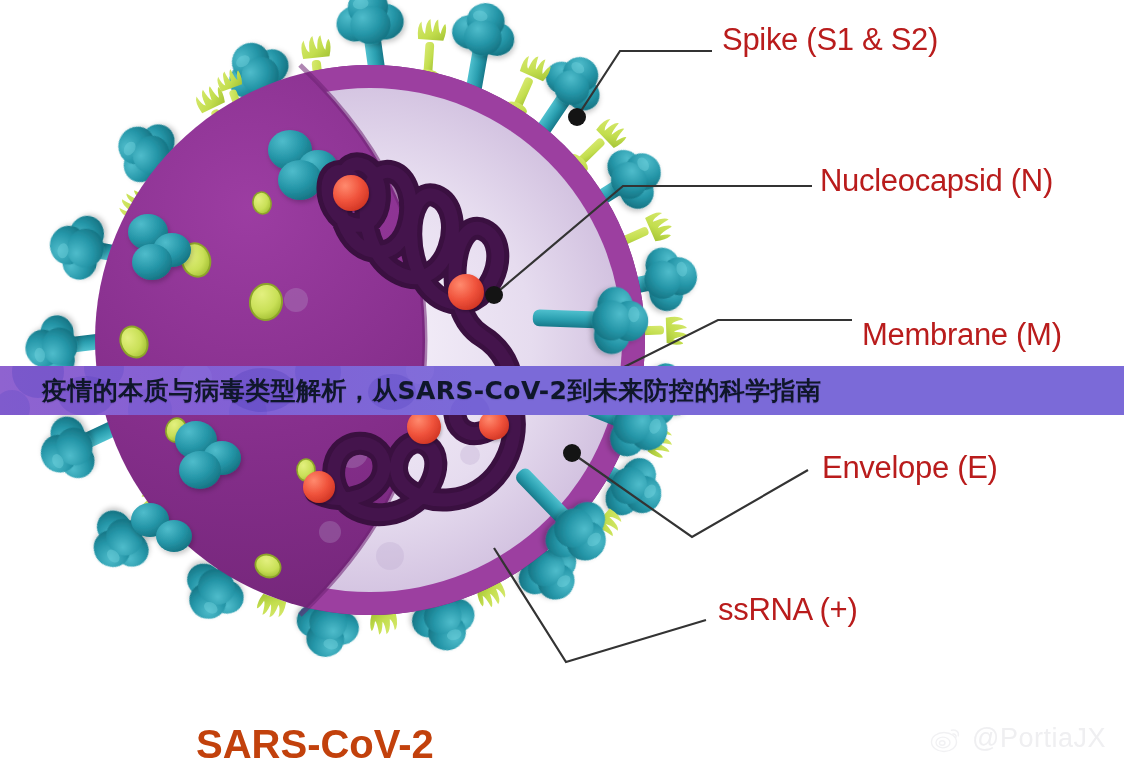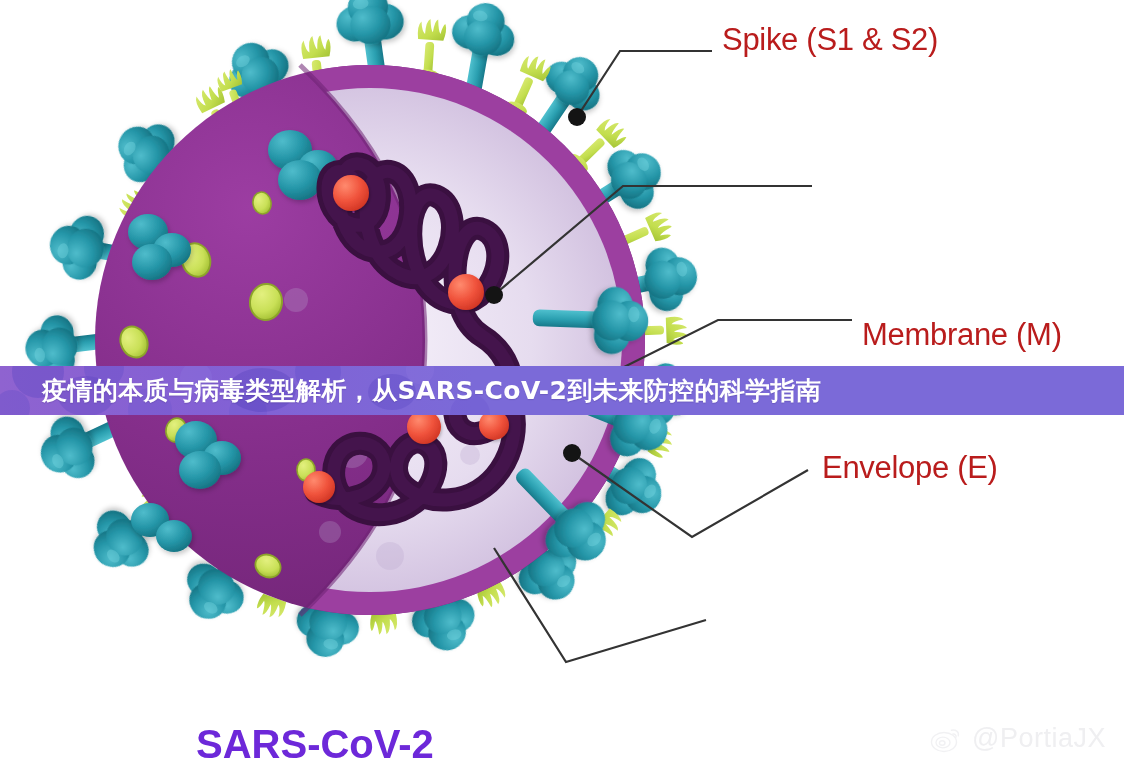--- a/index.html
+++ b/index.html
@@ -31,40 +31,40 @@
   #lbl-membrane{left:862px;top:305px;margin-top:12px;}
   #lbl-envelope{left:822px;top:450px;text-align:right;}
   #lbl-ssrna{left:718px;top:592px;}
 
   
   #virus-name{
     position:absolute;
     left:196px;top:722px;
     font-size:40px;
     font-weight:700;
-    color:#6d28d9;
+    color:#c2410c;
     letter-spacing:0px;
     font-family:"Liberation Sans","DejaVu Sans",sans-serif;
   }
 
   
   #banner{
     position:absolute;
     left:0;top:366px;
     width:1124px;height:49px;
     overflow:hidden;
     background:#7b6ad8;
   }
   #banner-bg{position:absolute;left:0;top:0;width:1124px;height:49px;}
   #banner-text{
     position:absolute;
     left:42px;top:0;
     height:49px;
     line-height:49px;
-    color:#ffffff;
+    color:#0f172a;
     font-size:25px;
     font-weight:700;
     letter-spacing:0.4px;
     white-space:nowrap;
     font-family:"DejaVu Sans","Liberation Sans",sans-serif;
     text-shadow:0 1px 1px rgba(40,20,90,.18);
   }
 
   
   #watermark{
@@ -325,22 +325,24 @@
 
       <polyline points="572,453 692,537 808,470"></polyline>
       <circle cx="572" cy="453" r="9" fill="#141414" stroke="none"></circle>
 
       <polyline points="494,548 566,662 706,620"></polyline>
       <circle cx="494" cy="548" r="0" fill="#141414" stroke="none"></circle>
     </g>
   </svg>
 
   <div class="label" id="lbl-spike">Spike (S1 &amp; S2)</div>
+  <div class="label" id="lbl-nucleocapsid">Nucleocapsid (N)</div>
   <div class="label" id="lbl-membrane">Membrane (M)</div>
   <div class="label" id="lbl-envelope">Envelope (E)</div>
+  <div class="label" id="lbl-ssrna">ssRNA (+)</div>
 
   <div id="virus-name">SARS-CoV-2</div>
 
   <div id="banner">
     <svg id="banner-bg" viewBox="0 0 1124 49" preserveAspectRatio="none">
       <defs>
         <linearGradient id="gBanner" x1="0" y1="0" x2="1" y2="0">
           <stop offset="0%" stop-color="#8f63d0"></stop>
           <stop offset="18%" stop-color="#8360d4"></stop>
           <stop offset="42%" stop-color="#7b6ad8"></stop>

